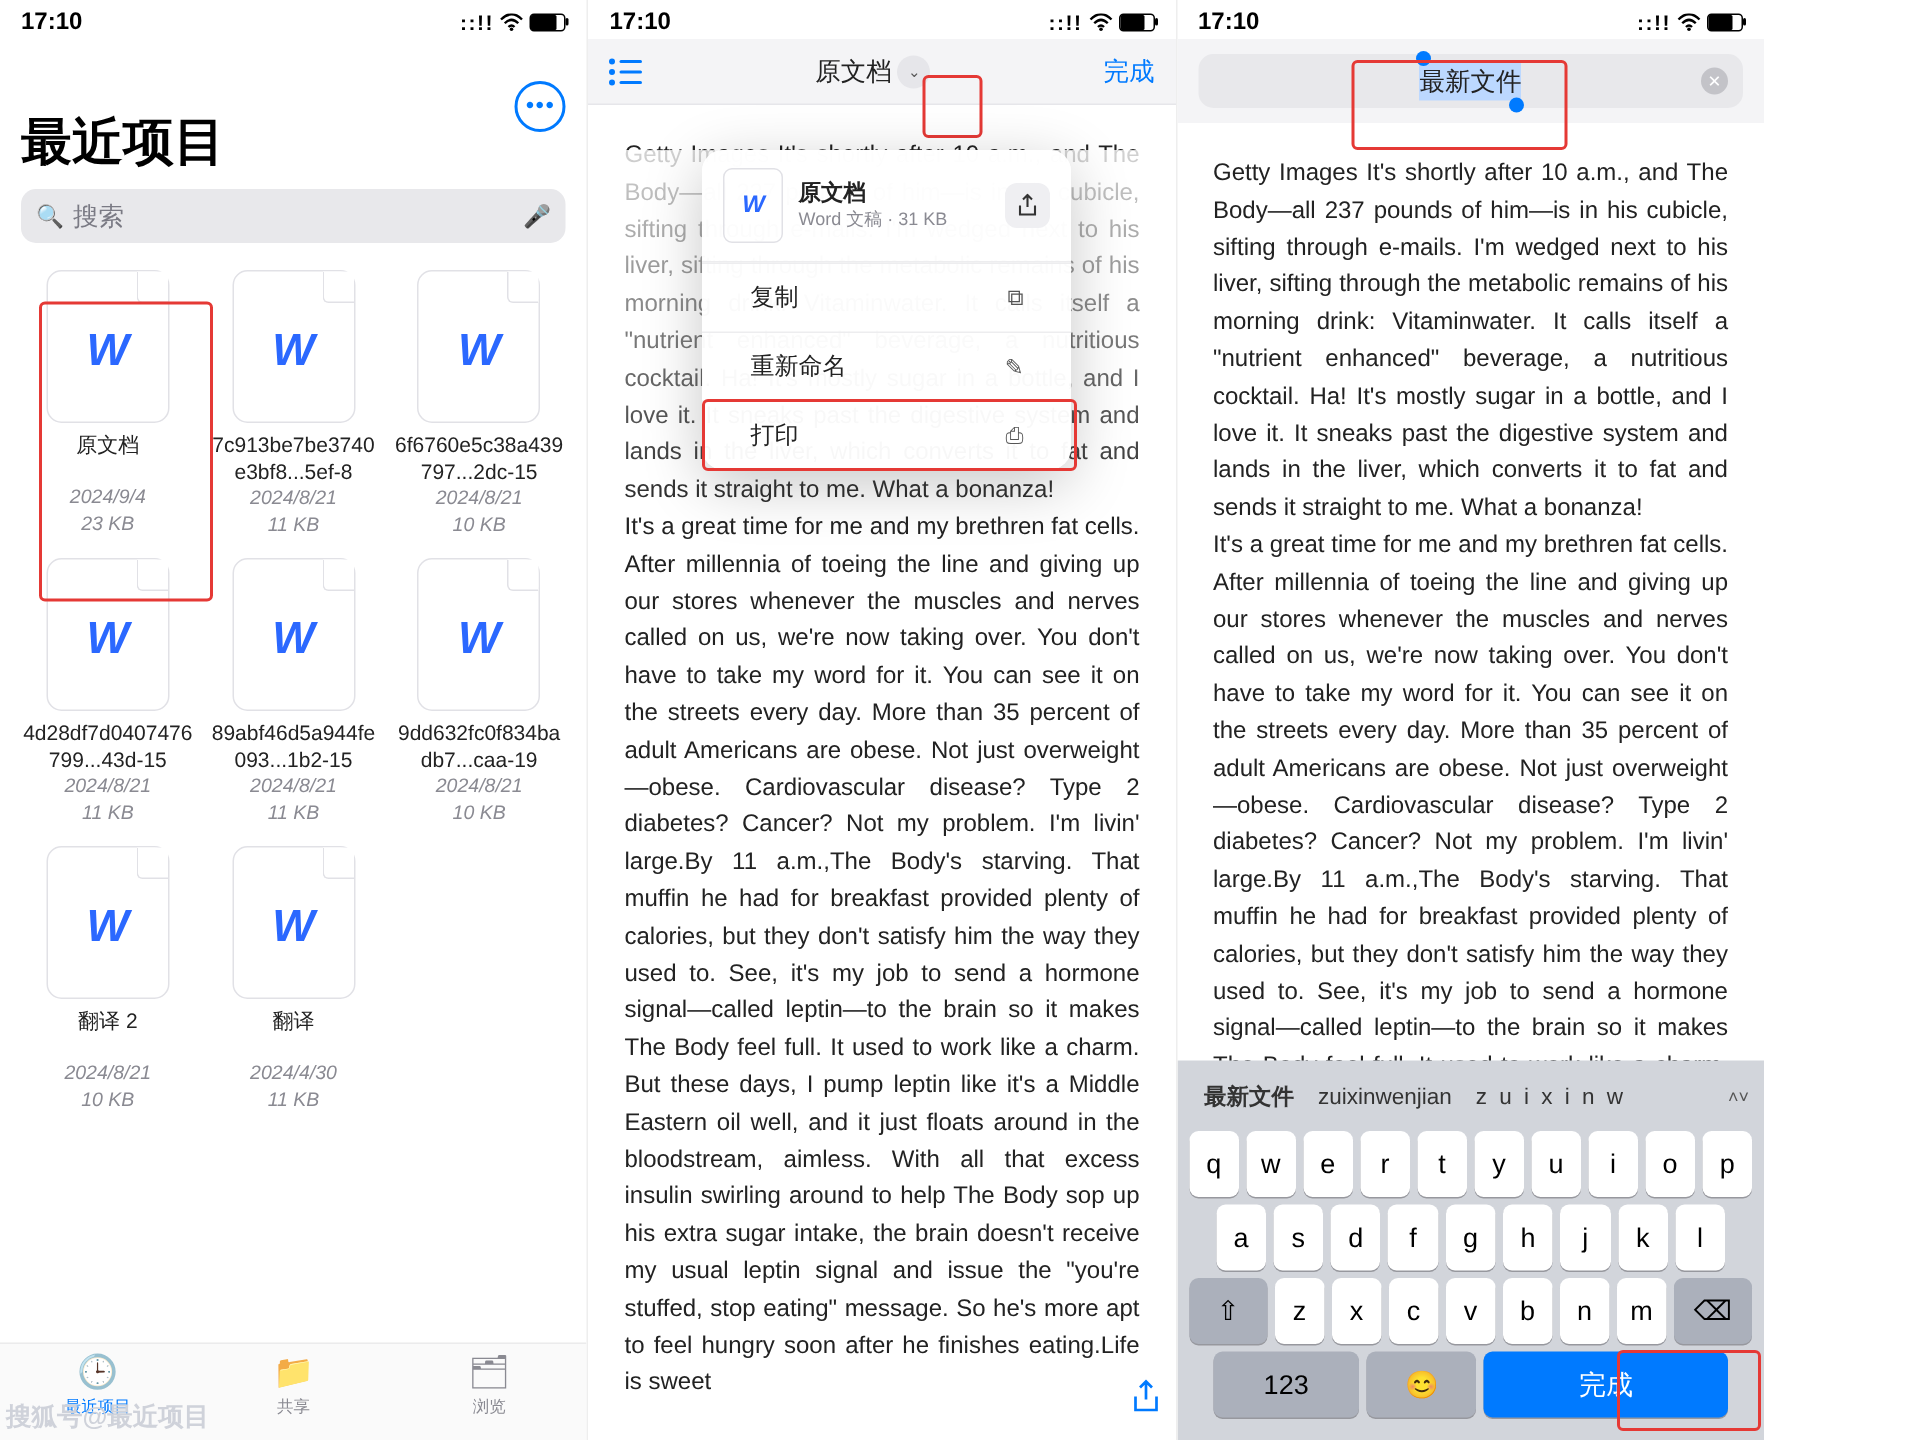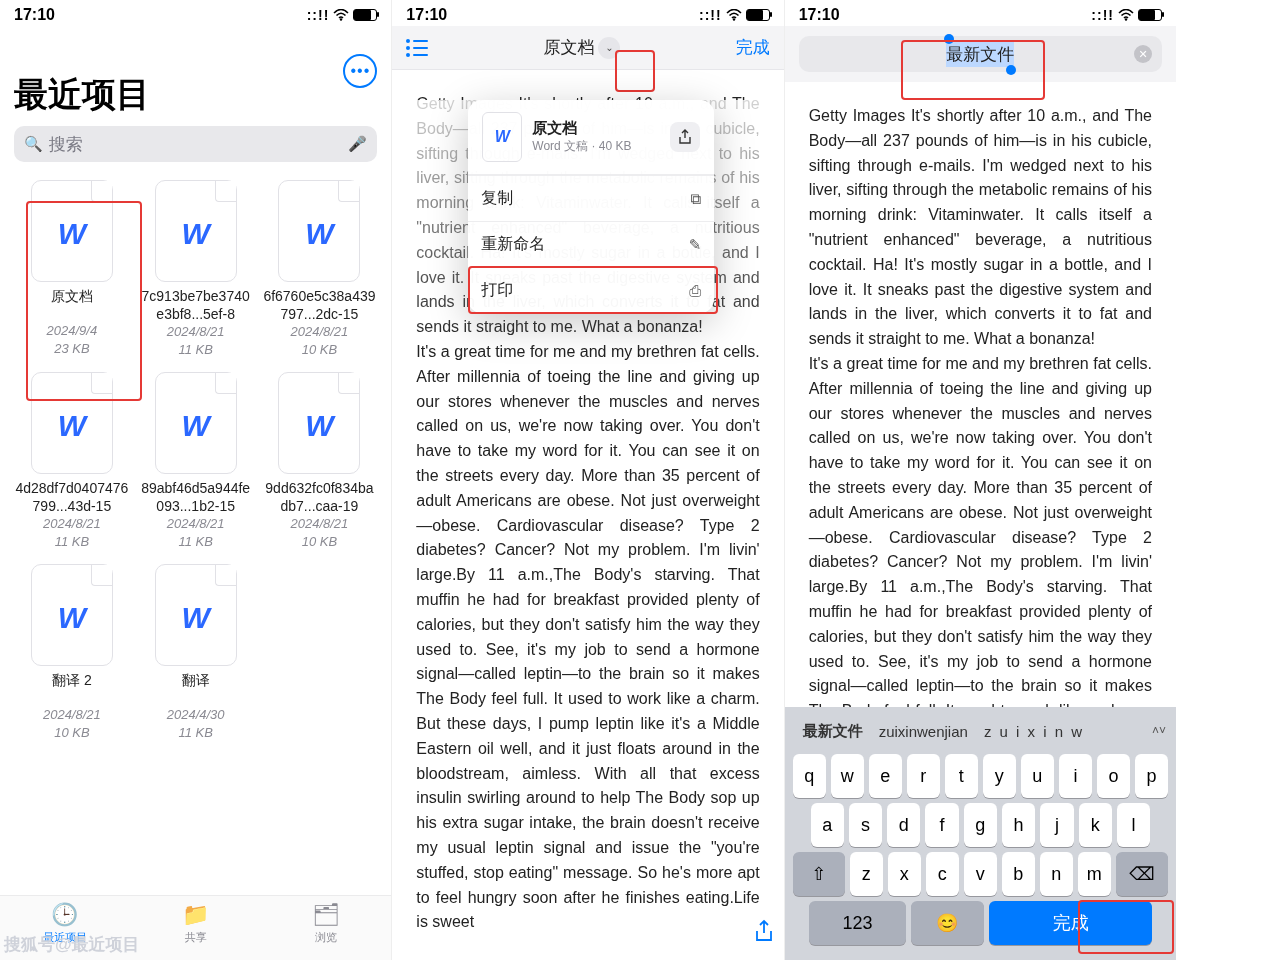--- a/index.html
+++ b/index.html
@@ -42,21 +42,21 @@
 .tb-title{margin:0 auto;color:#222;font-size:17px;display:flex;align-items:center;gap:4px;}
 .chev{width:22px;height:22px;border-radius:11px;background:#e6e6ea;display:inline-flex;align-items:center;justify-content:center;font-size:10px;color:#555;}
 .tb-done{color:#007aff;font-size:17px;}
 .doc{padding:22px 24px;font-size:16px;line-height:1.55;text-align:justify;color:#222;}
 .menu{position:absolute;top:100px;left:76px;width:246px;background:rgba(255,255,255,0.96);border-radius:14px;box-shadow:0 10px 40px rgba(0,0,0,.22);overflow:hidden;}
 .menu-hdr{display:flex;align-items:center;padding:12px 14px;border-bottom:1px solid #ededef;gap:10px;}
 .mh-icon{width:38px;height:48px;border:1px solid #e1e1e6;border-radius:6px;display:flex;align-items:center;justify-content:center;font-style:italic;color:#2b68ff;font-weight:700;font-size:16px;}
 .mh-txt{font-size:12px;color:#8a8a92;}
 .mh-txt b{display:block;color:#222;font-size:15px;font-weight:600;}
 .mh-share{margin-left:auto;width:30px;height:30px;border-radius:8px;background:#efeff2;display:flex;align-items:center;justify-content:center;color:#333;font-size:14px;}
-.mrow{display:flex;align-items:center;justify-content:space-between;padding:12px 13px;border-top:1px solid #ededef;font-size:16px;color:#222;}
+.mrow{display:flex;align-items:center;justify-content:space-between;padding:12px 32px;border-top:1px solid #ededef;font-size:16px;color:#222;}
 .mrow .micon{color:#555;font-size:15px;}
 .fade{position:absolute;top:100px;left:0;right:0;height:250px;pointer-events:none;background:linear-gradient(#ffffffcc,#ffffff00);}
 
 .titlebar2{display:flex;align-items:center;padding:10px 14px;background:#f4f4f6;gap:10px;}
 .tb-input{flex:1;background:#e8e8eb;border-radius:10px;height:36px;display:flex;align-items:center;justify-content:center;font-size:17px;color:#222;position:relative;}
 .sel{background:#bcd8ff;padding:1px 0;position:relative;}
 .sel:before{content:"";position:absolute;left:-2px;top:-8px;width:10px;height:10px;background:#007aff;border-radius:50%;}
 .sel:after{content:"";position:absolute;right:-2px;bottom:-8px;width:10px;height:10px;background:#007aff;border-radius:50%;}
 .clearx{position:absolute;right:10px;width:18px;height:18px;border-radius:50%;background:#c3c3c8;display:flex;align-items:center;justify-content:center;color:#fff;font-size:11px;}
 .keyboard{position:absolute;bottom:0;left:0;right:0;background:#d2d5db;padding:6px 4px 10px 4px;}
@@ -207,21 +207,21 @@
 
   <div class="doc">
     <div>Getty Images  It's shortly after 10 a.m., and The Body—all 237 pounds of him—is in his cubicle, sifting through e-mails. I'm wedged next to his liver, sifting through the metabolic remains of his morning drink: Vitaminwater. It calls itself a "nutrient enhanced" beverage, a nutritious cocktail. Ha! It's mostly sugar in a bottle, and I love it. It sneaks past the digestive system and lands in the liver, which converts it to fat and sends it straight to me. What a bonanza!</div>
     <div>It's a great time for me and my brethren fat cells. After millennia of toeing the line and giving up our stores whenever the muscles and nerves called on us, we're now taking over. You don't have to take my word for it. You can see it on the streets every day. More than 35 percent of adult Americans are obese. Not just overweight—obese. Cardiovascular disease? Type 2 diabetes? Cancer? Not my problem. I'm livin' large.By 11 a.m.,The Body's starving. That muffin he had for breakfast provided plenty of calories, but they don't satisfy him the way they used to. See, it's my job to send a hormone signal—called leptin—to the brain so it makes The Body feel full. It used to work like a charm. But these days, I pump leptin like it's a Middle Eastern oil well, and it just floats around in the bloodstream, aimless. With all that excess insulin swirling around to help The Body sop up his extra sugar intake, the brain doesn't receive my usual leptin signal and issue the "you're stuffed, stop eating" message. So he's more apt to feel hungry soon after he finishes eating.Life is sweet</div>
   </div>
   <div class="fade"></div>
 
   <div class="menu">
     <div class="menu-hdr">
       <div class="mh-icon">W</div>
-      <div class="mh-txt"><b>原文档</b><span>Word 文稿  ·  40 KB</span></div>
+      <div class="mh-txt"><b>原文档</b><span>Word 文稿  ·  31 KB</span></div>
       <div class="mh-share">
         <svg width="14" height="16">
               <path d="M7 1v8M4 4l3-3 3 3M2 8v6h10V8" fill="none" stroke="#333" stroke-width="1.4"></path>
             </svg>
       </div>
     </div>
     <div class="mrow">
           <span>复制</span>
           <span class="micon">⧉</span>
         </div>

